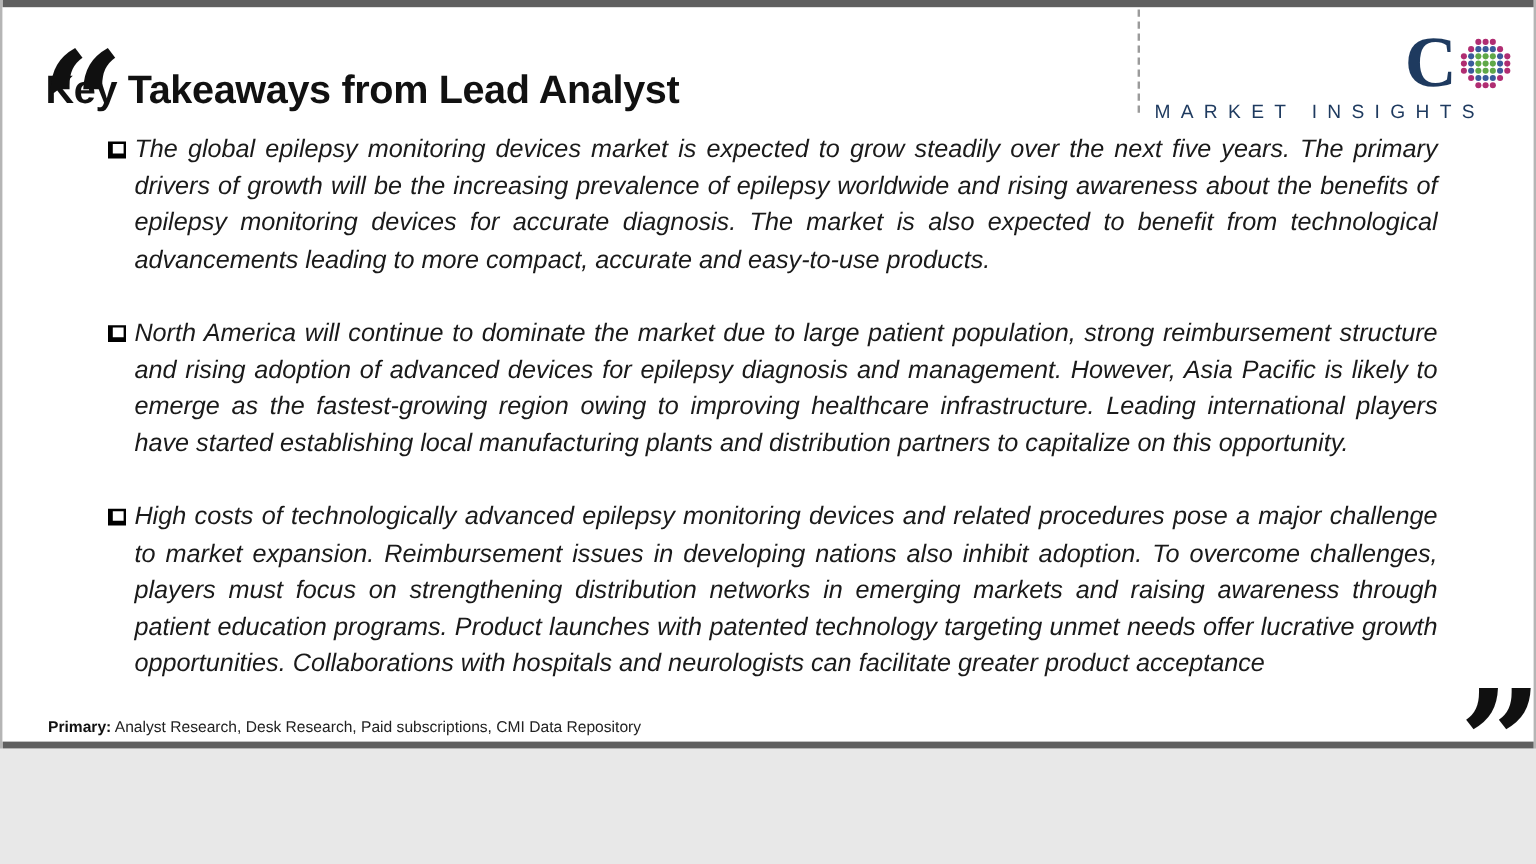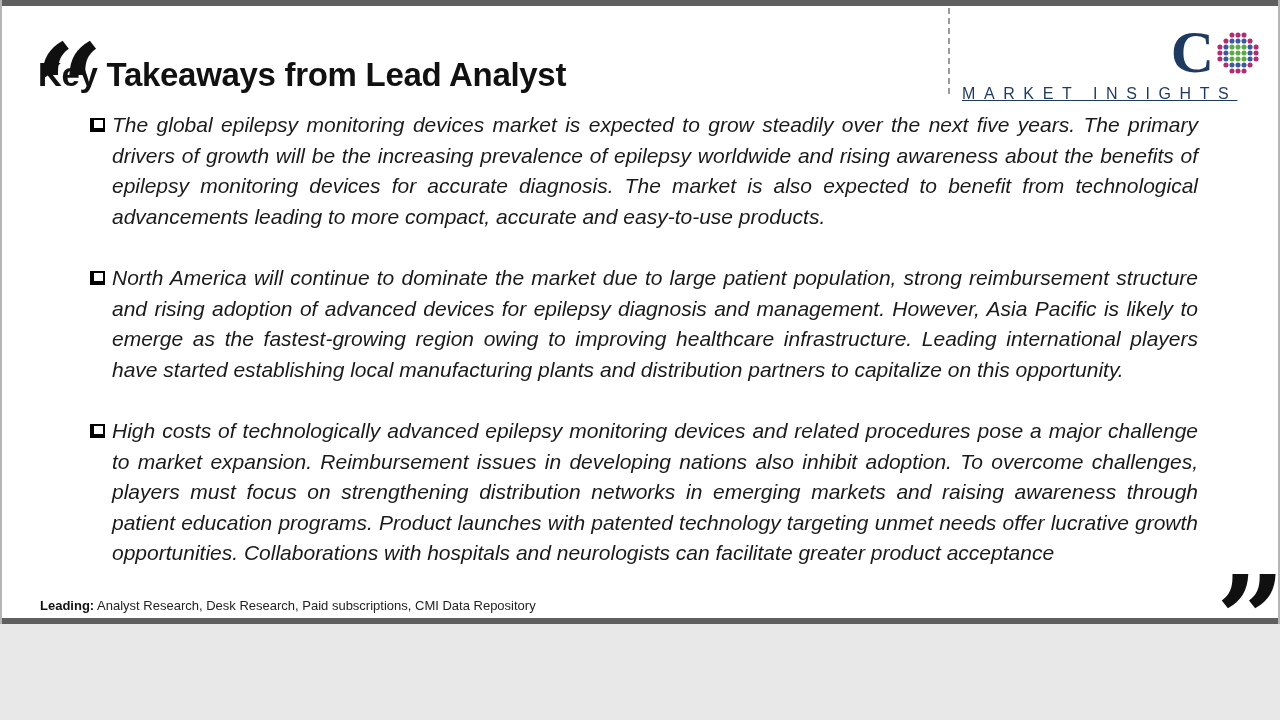--- a/index.html
+++ b/index.html
@@ -29,21 +29,21 @@
   .logo{position:absolute;top:22px;right:16px;width:300px;}
   .logo-word{
     display:flex;align-items:center;justify-content:flex-end;
     font-family:"Liberation Serif", serif;font-weight:600;line-height:1;
   }
   .logo-c{font-size:60px;}
   .logo-rest{font-size:51px;letter-spacing:1px;}
   .globe{width:44px;height:44px;margin:2px 2px 0 2px;flex:0 0 auto;}
   .logo-sub{
     display:block;margin-top:3px;margin-right:-8px;
-    font-size:16px;font-weight:500;letter-spacing:8.6px;white-space:nowrap;text-decoration:underline;
+    font-size:16px;font-weight:500;letter-spacing:8.6px;white-space:nowrap;
   }
   .navy{color:#1e3a5f;}
 
   .quote{
     position:absolute;
     font-family:"DejaVu Serif", serif;font-weight:bold;
     font-size:120px;line-height:120px;color:#101010;
   }
   .quote-open{left:32px;top:-12px;height:140px;overflow:hidden;}
   .quote-open span{position:relative;top:100px;display:block;line-height:0;}
@@ -146,19 +146,19 @@
       <span class="bullet-box"></span>
       <p class="bullet-text">High costs of technologically advanced epilepsy monitoring devices and related procedures pose a major challenge to market expansion. Reimbursement issues in developing nations also inhibit adoption. To overcome challenges, players must focus on strengthening distribution networks in emerging markets and raising awareness through patient education programs. Product launches with patented technology targeting unmet needs offer lucrative growth opportunities. Collaborations with hospitals and neurologists can facilitate greater product acceptance</p>
     </div>
   </div>
 
   <div class="quote quote-close">
     <span>”</span>
   </div>
 
   <div class="source-line">
-    <b>Leading:</b>
+    <b>Primary:</b>
     <span>Analyst Research, Desk Research, Paid subscriptions, CMI Data Repository</span>
   </div>
 
   <div class="bar-bottom"></div>
 
 </div>
 
 </body></html>

